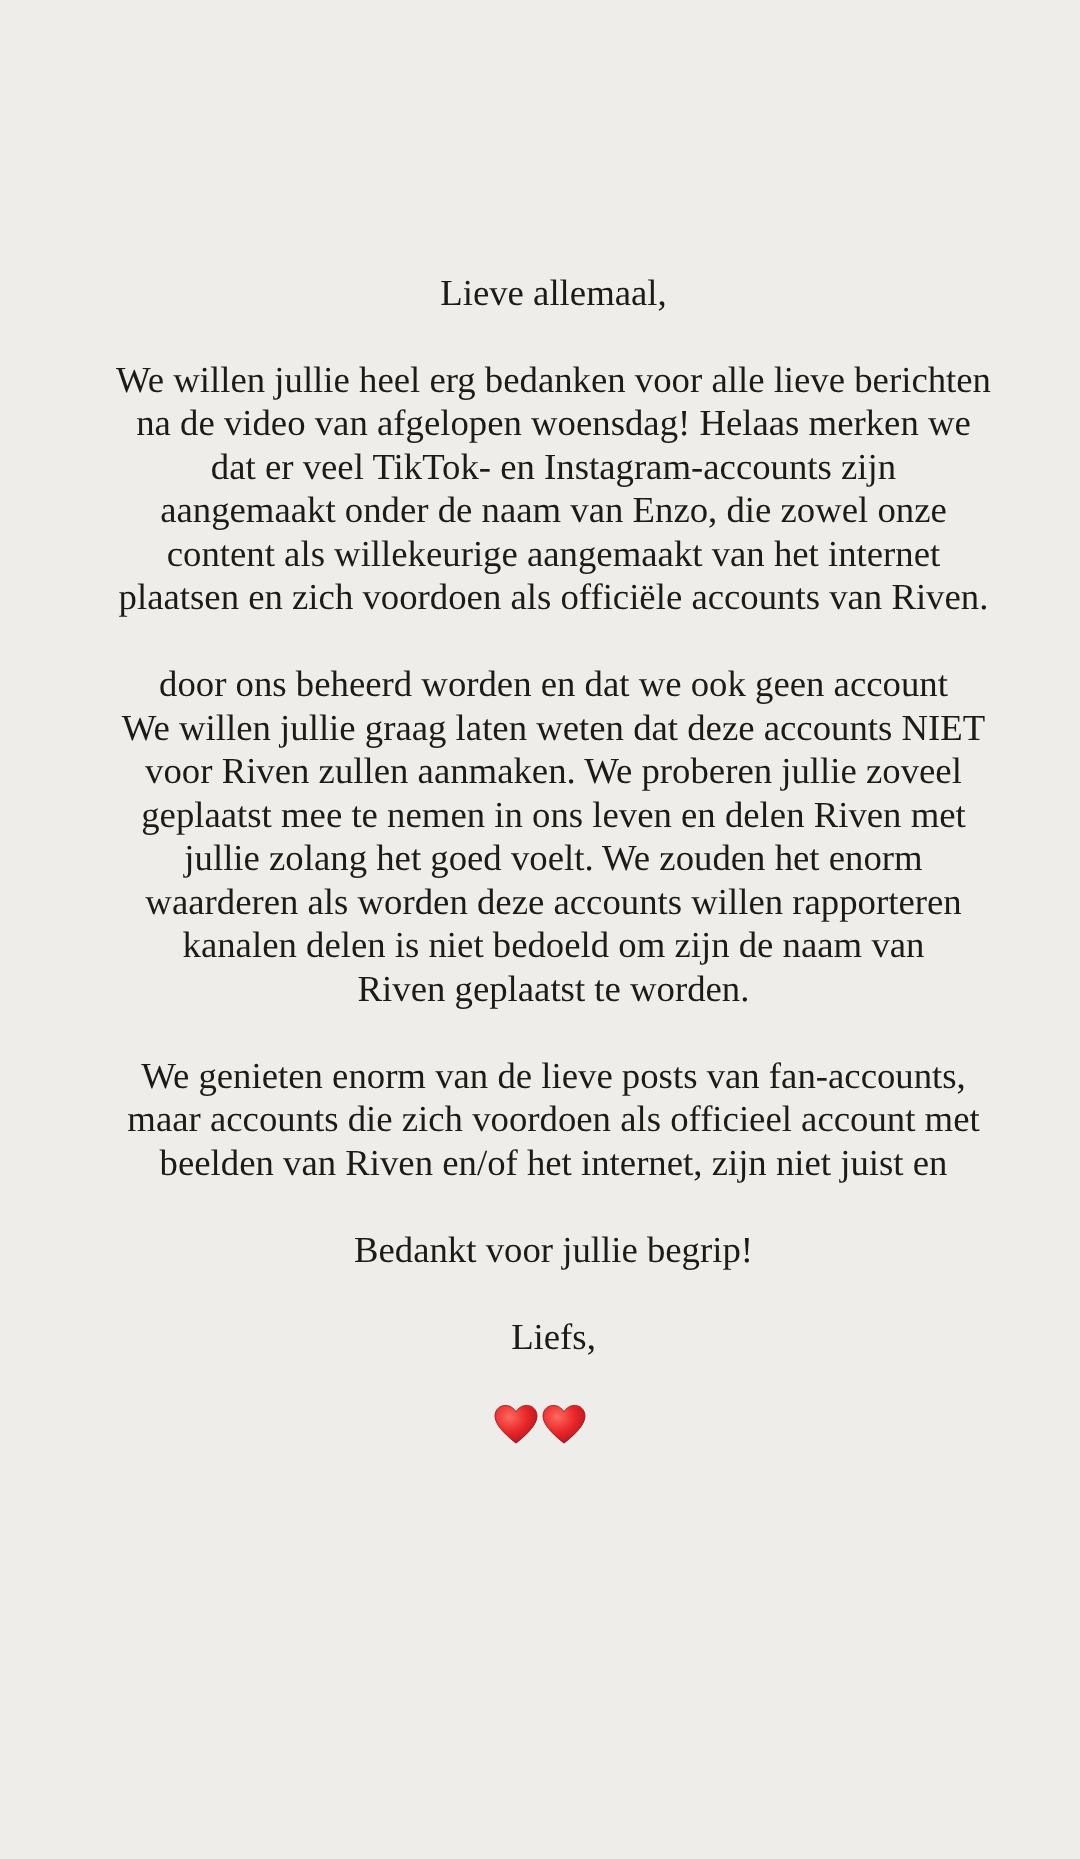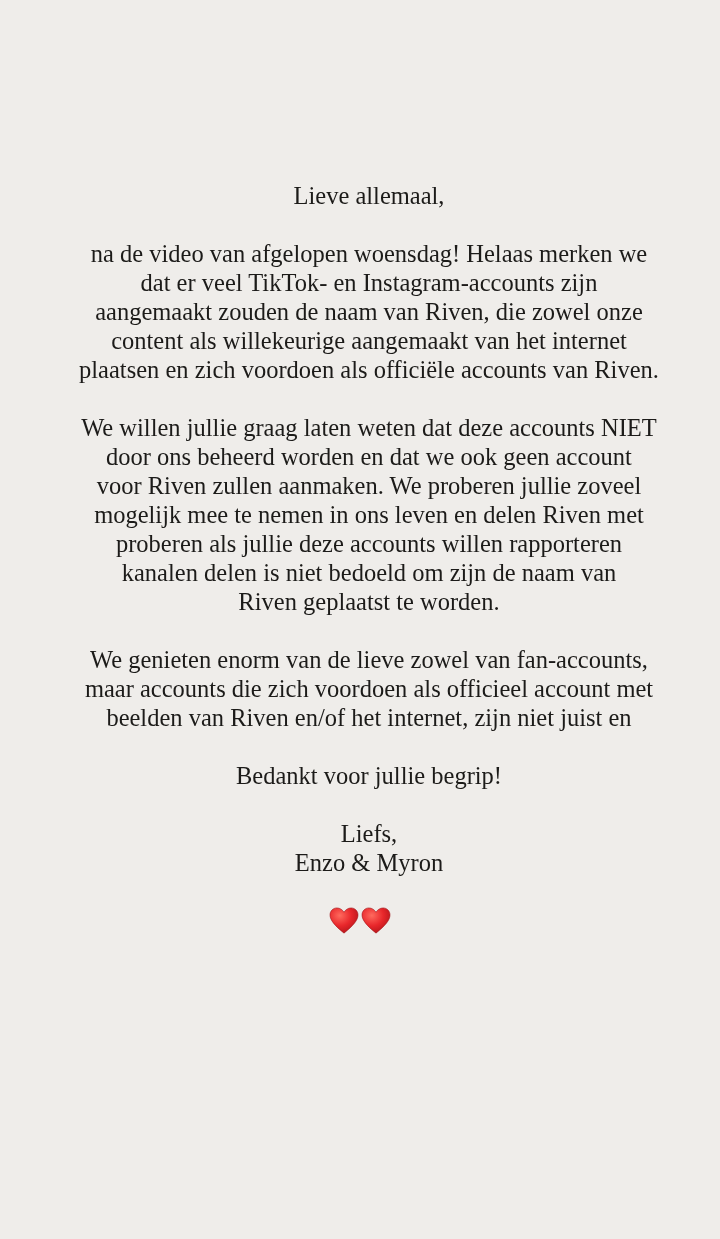--- a/index.html
+++ b/index.html
@@ -47,54 +47,55 @@
 </head>
 <body>
 
 <div class="story">
   <p class="para">
     <span class="line">Lieve allemaal,</span>
   </p>
   <div class="gap"></div>
 
   <p class="para">
+    <span class="line">We willen jullie heel erg bedanken voor alle lieve berichten</span>
     <span class="line">na de video van afgelopen woensdag! Helaas merken we</span>
     <span class="line">dat er veel TikTok- en Instagram-accounts zijn</span>
-    <span class="line">aangemaakt zouden de naam van Riven, die zowel onze</span>
+    <span class="line">aangemaakt onder de naam van Enzo, die zowel onze</span>
     <span class="line">content als willekeurige aangemaakt van het internet</span>
     <span class="line">plaatsen en zich voordoen als officiële accounts van Riven.</span>
   </p>
   <div class="gap"></div>
 
   <p class="para">
+    <span class="line">door ons beheerd worden en dat we ook geen account</span>
     <span class="line">We willen jullie graag laten weten dat deze accounts NIET</span>
-    <span class="line">door ons beheerd worden en dat we ook geen account</span>
     <span class="line">voor Riven zullen aanmaken. We proberen jullie zoveel</span>
-    <span class="line">mogelijk mee te nemen in ons leven en delen Riven met</span>
-    <span class="line">proberen als jullie deze accounts willen rapporteren</span>
+    <span class="line">geplaatst mee te nemen in ons leven en delen Riven met</span>
+    <span class="line">jullie zolang het goed voelt. We zouden het enorm</span>
+    <span class="line">waarderen als worden deze accounts willen rapporteren</span>
     <span class="line">kanalen delen is niet bedoeld om zijn de naam van</span>
     <span class="line">Riven geplaatst te worden.</span>
   </p>
   <div class="gap"></div>
 
   <p class="para">
-    <span class="line">We genieten enorm van de lieve zowel van fan-accounts,</span>
+    <span class="line">We genieten enorm van de lieve posts van fan-accounts,</span>
     <span class="line">maar accounts die zich voordoen als officieel account met</span>
     <span class="line">beelden van Riven en/of het internet, zijn niet juist en</span>
   </p>
   <div class="gap"></div>
 
   <p class="para">
     <span class="line">Bedankt voor jullie begrip!</span>
   </p>
   <div class="gap"></div>
 
   <p class="para">
     <span class="line">Liefs,</span>
-    <span class="line">Enzo &amp; Myron</span>
   </p>
 
   <div class="hearts">
     <svg class="heart" viewBox="0 0 32 30">
       <defs>
         <radialGradient id="hg1" cx="35%" cy="30%" r="75%">
           <stop offset="0%" stop-color="#ff6a5e"></stop>
           <stop offset="55%" stop-color="#e8272b"></stop>
           <stop offset="100%" stop-color="#b5151a"></stop>
         </radialGradient>

